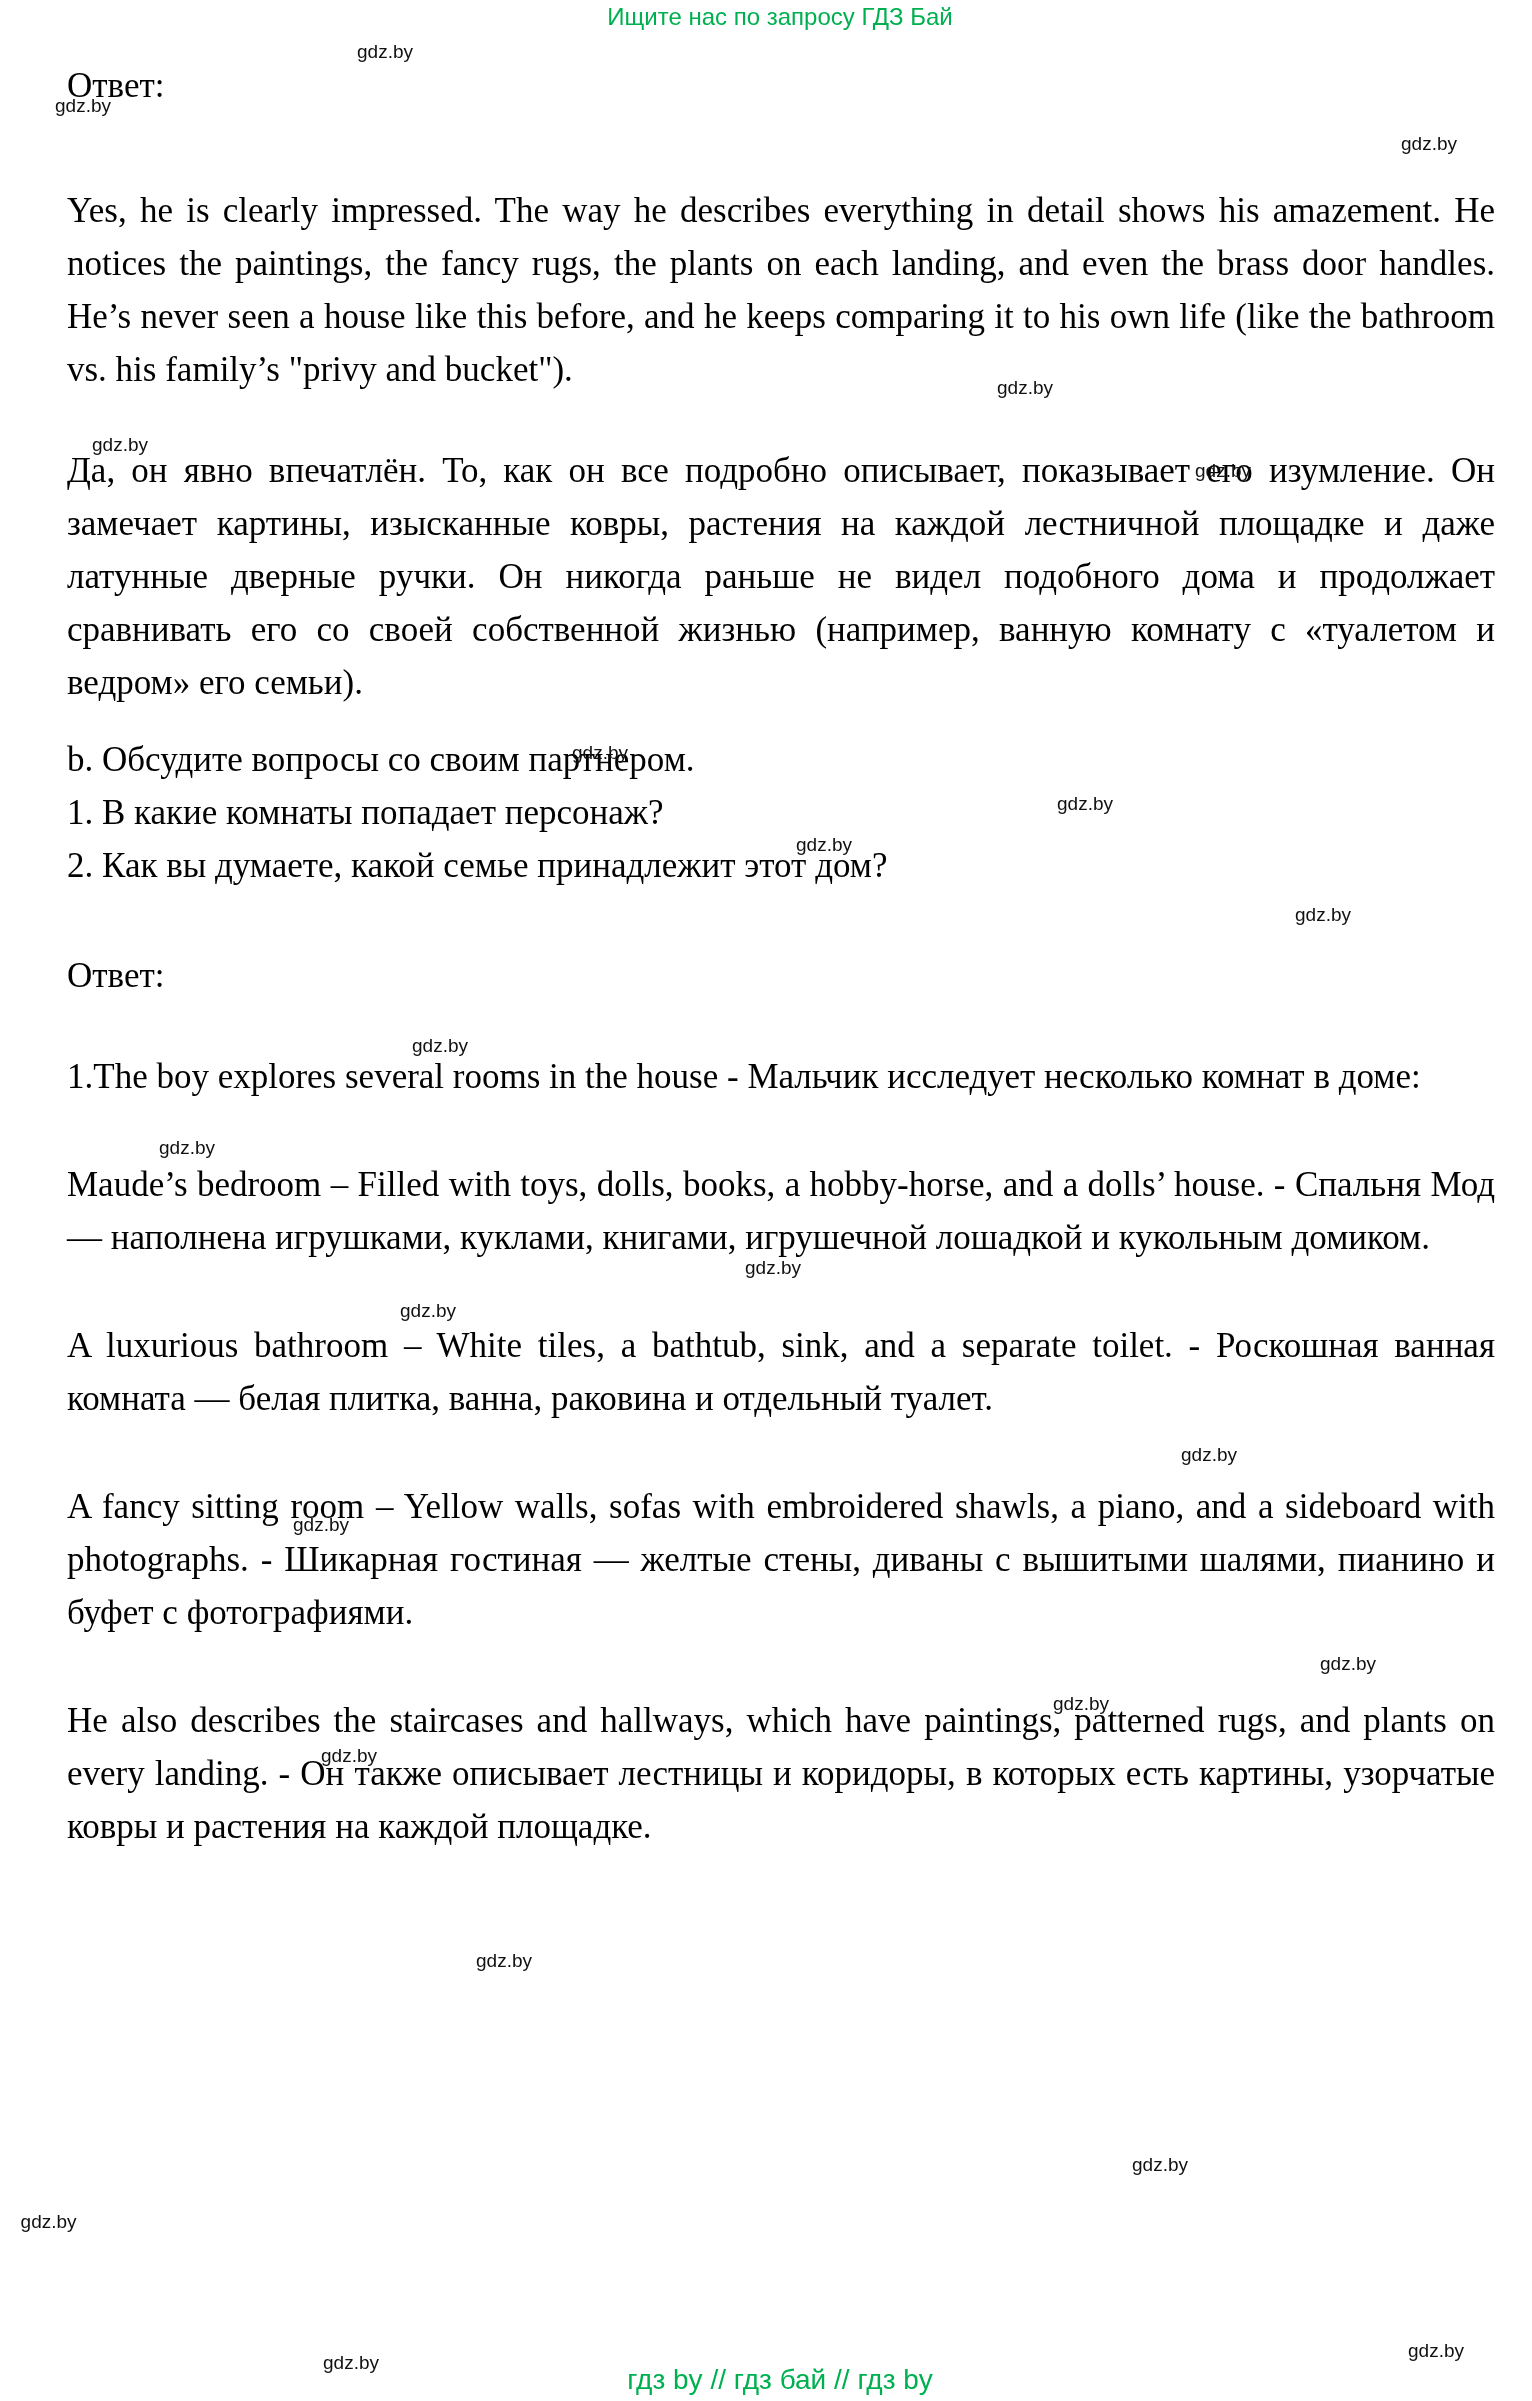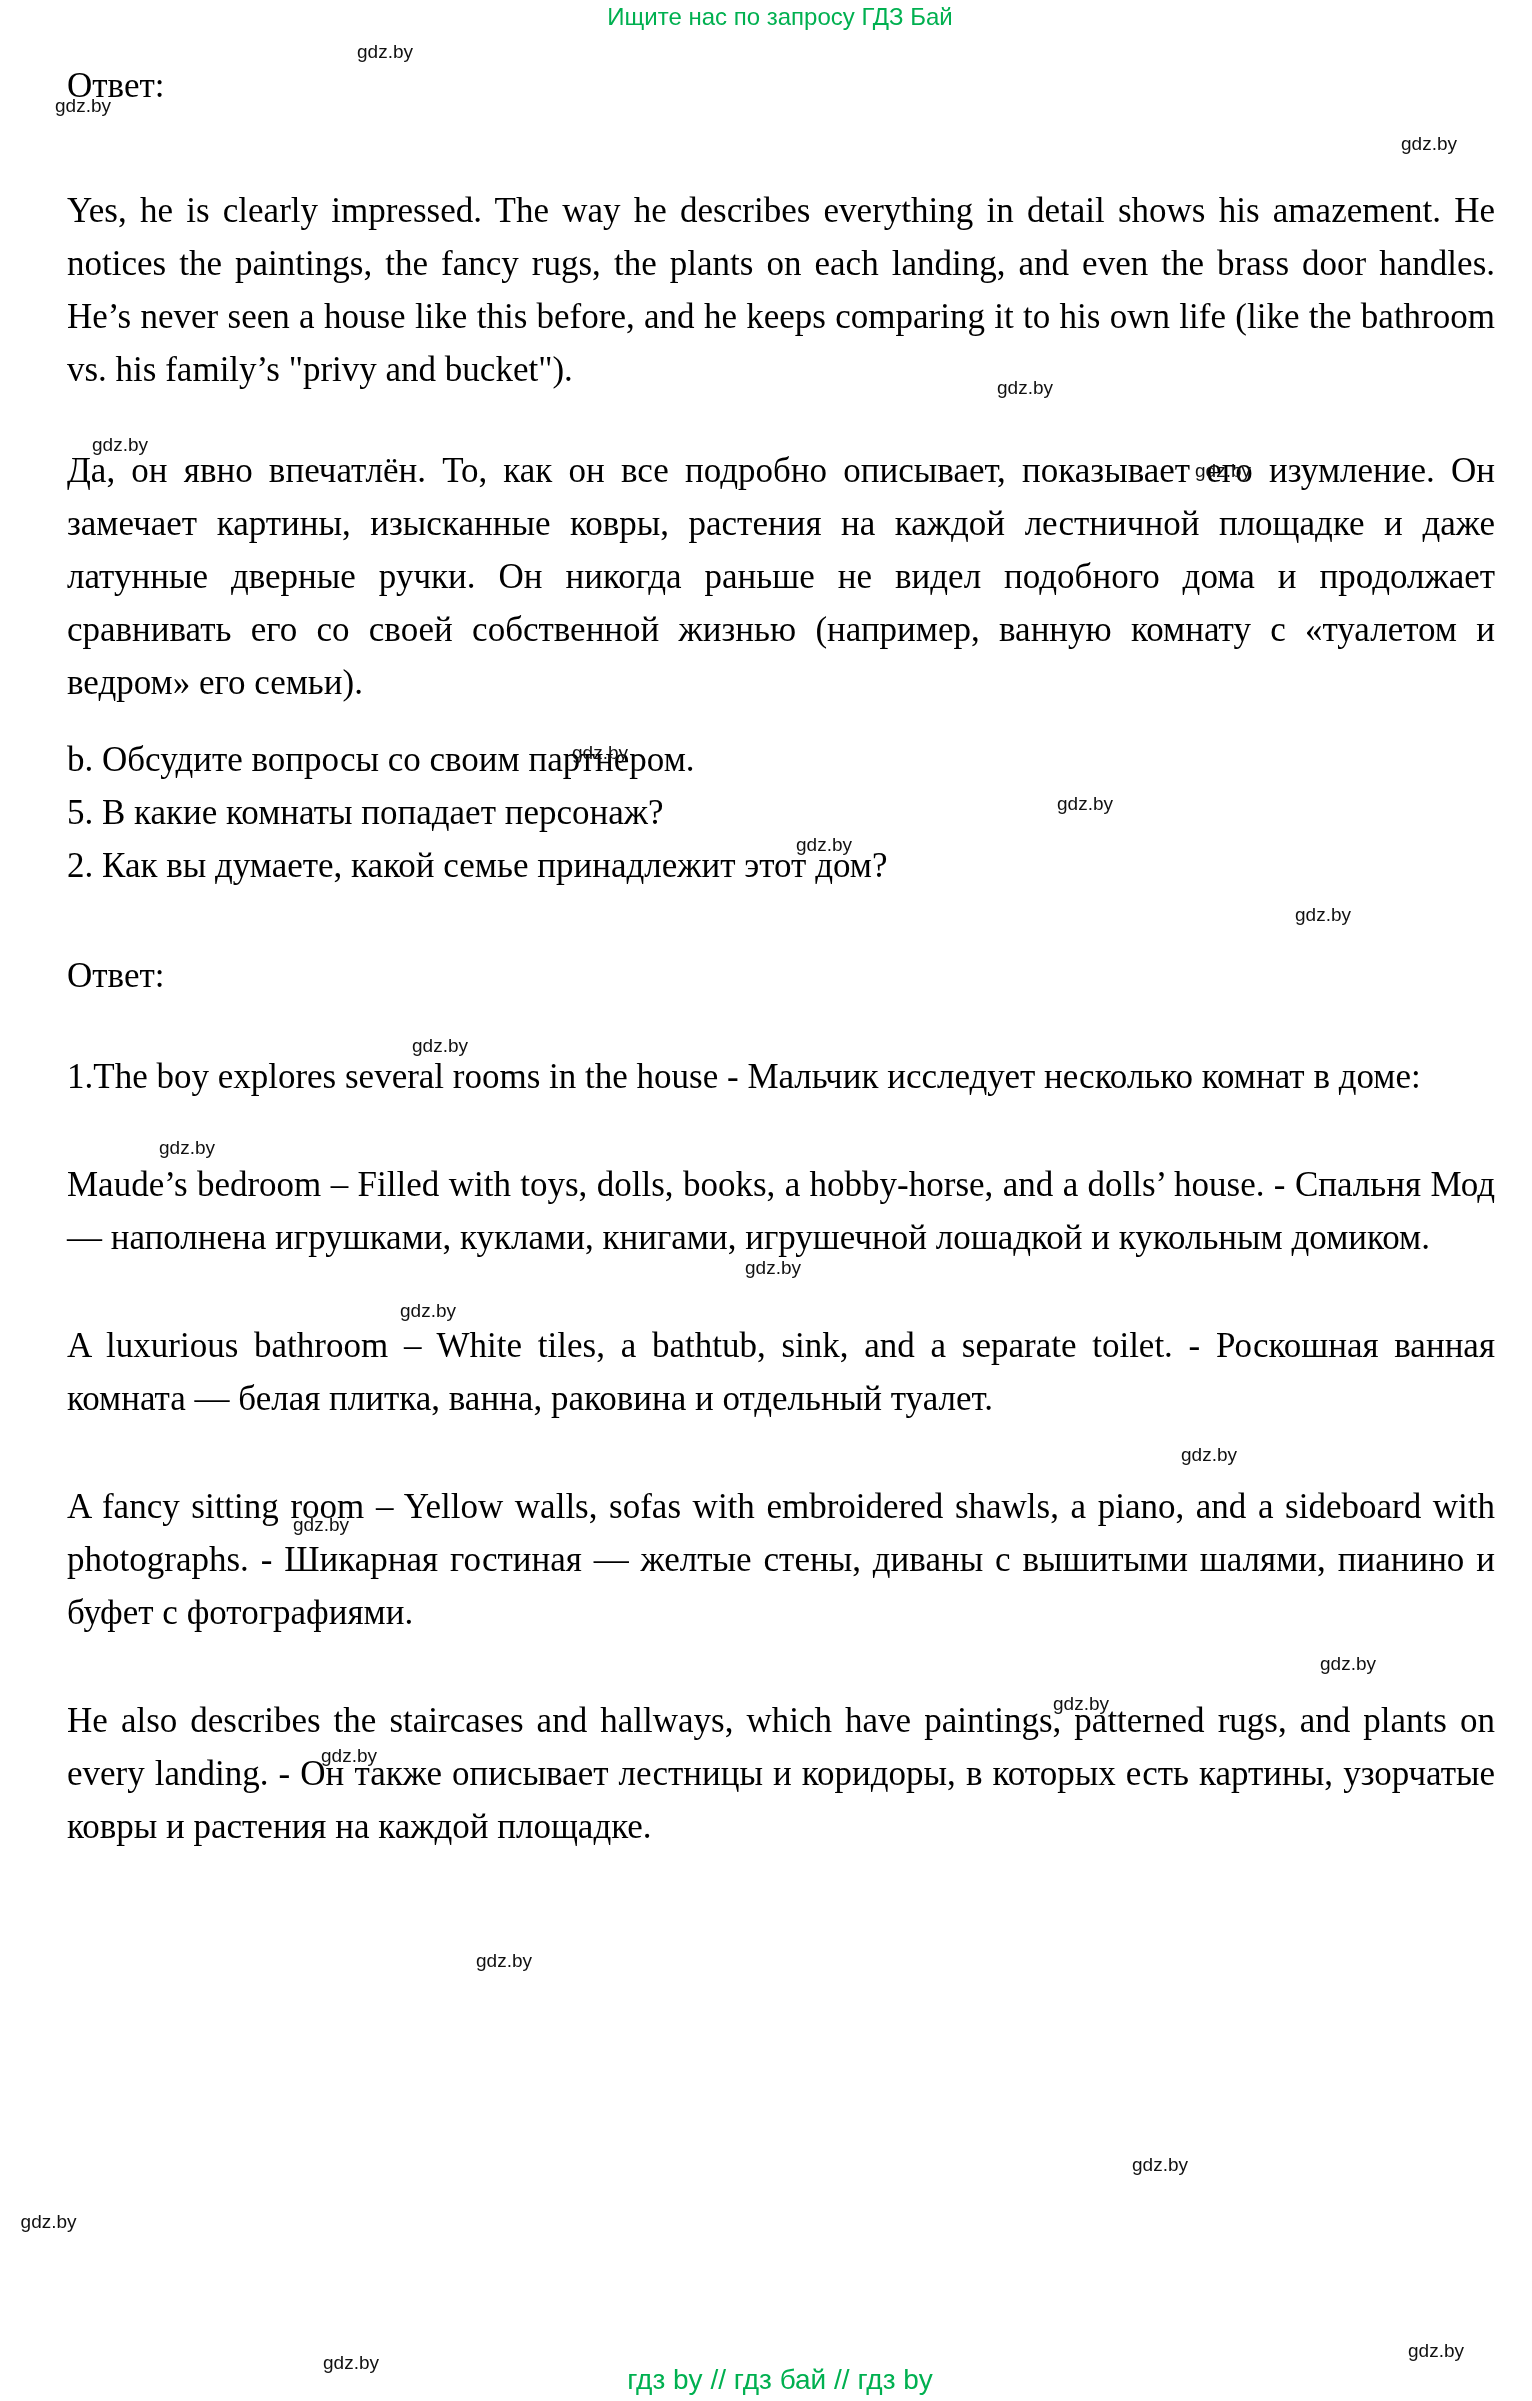--- a/index.html
+++ b/index.html
@@ -77,21 +77,21 @@
   <div class="content">
 
     <p id="answer1">Ответ:</p>
 
     <p id="para-en" class="j">Yes, he is clearly impressed. The way he describes everything in detail shows his amazement. He notices the paintings, the fancy rugs, the plants on each landing, and even the brass door handles. He’s never seen a house like this before, and he keeps comparing it to his own life (like the bathroom vs. his family’s "privy and bucket").</p>
 
     <p id="para-ru" class="j">Да, он явно впечатлён. То, как он все подробно описывает, показывает его изумление. Он замечает картины, изысканные ковры, растения на каждой лестничной площадке и даже латунные дверные ручки. Он никогда раньше не видел подобного дома и продолжает сравнивать его со своей собственной жизнью (например, ванную комнату с «туалетом и ведром» его семьи).</p>
 
     <div id="tasks">
       <p>b. Обсудите вопросы со своим партнером.</p>
-      <p>5. В какие комнаты попадает персонаж?</p>
+      <p>1. В какие комнаты попадает персонаж?</p>
       <p>2. Как вы думаете, какой семье принадлежит этот дом?</p>
     </div>
 
     <p id="answer2">Ответ:</p>
 
     <p id="ans1-intro" class="j">1.The boy explores several rooms in the house - Мальчик исследует несколько комнат в доме:</p>
 
     <p id="ans-bedroom" class="j">Maude’s bedroom – Filled with toys, dolls, books, a hobby-horse, and a dolls’ house. - Спальня Мод — наполнена игрушками, куклами, книгами, игрушечной лошадкой и кукольным домиком.</p>
 
     <p id="ans-bathroom" class="j">A luxurious bathroom – White tiles, a bathtub, sink, and a separate toilet. - Роскошная ванная комната — белая плитка, ванна, раковина и отдельный туалет.</p>

